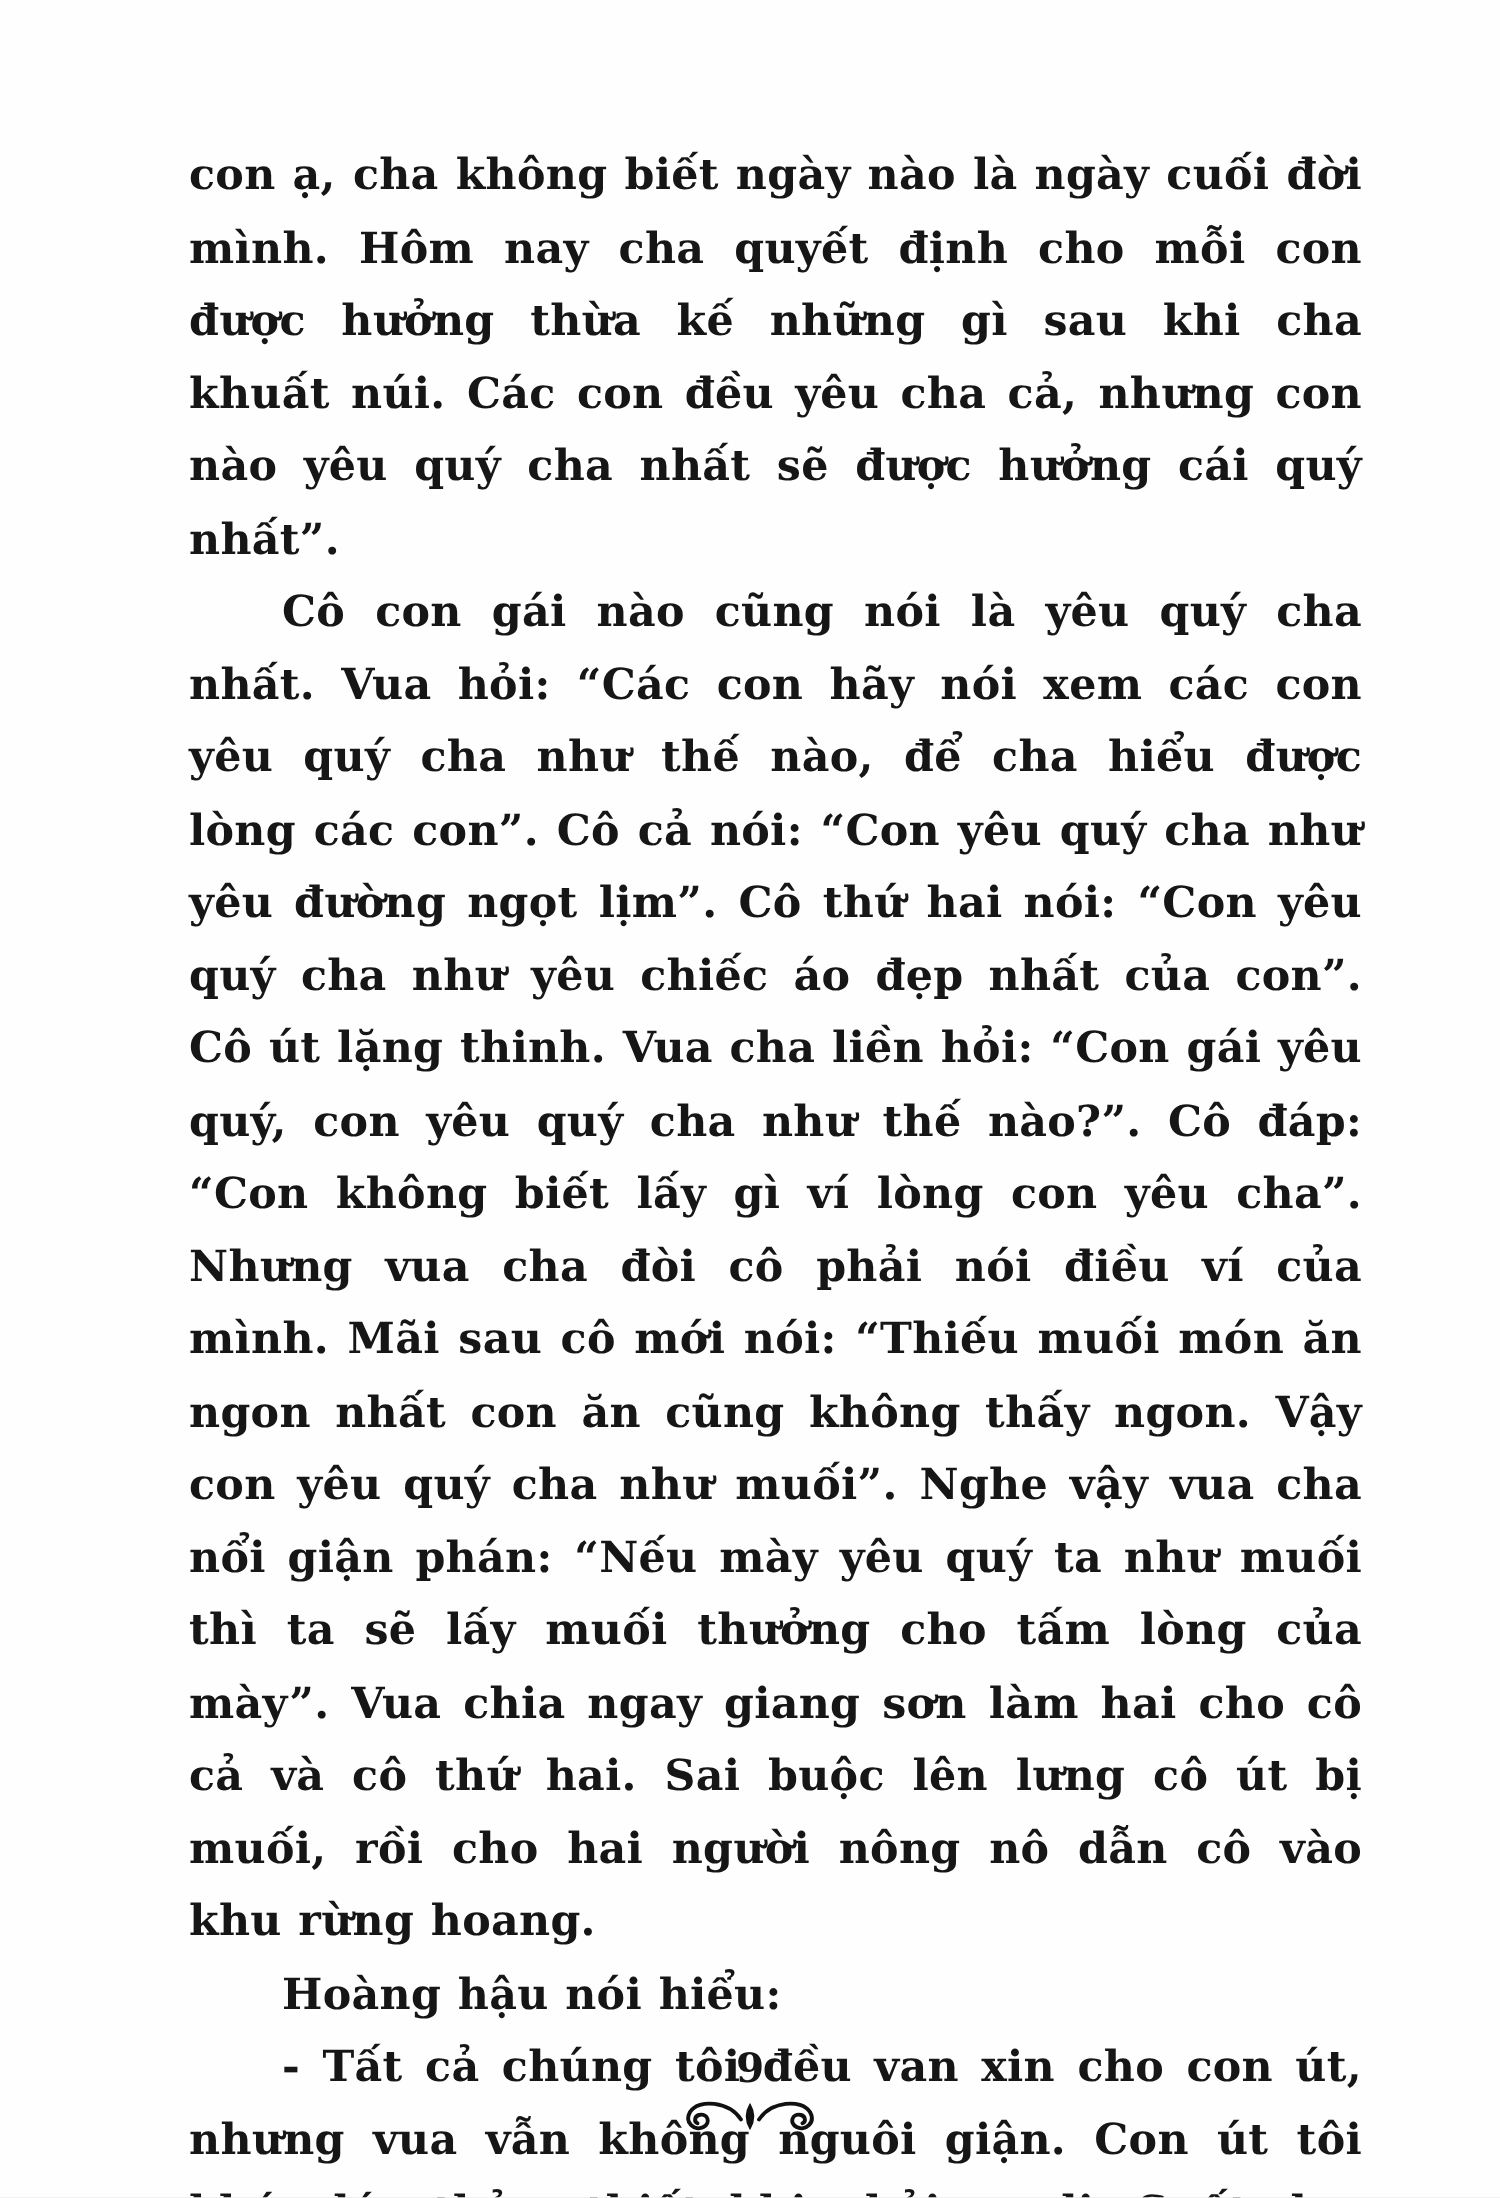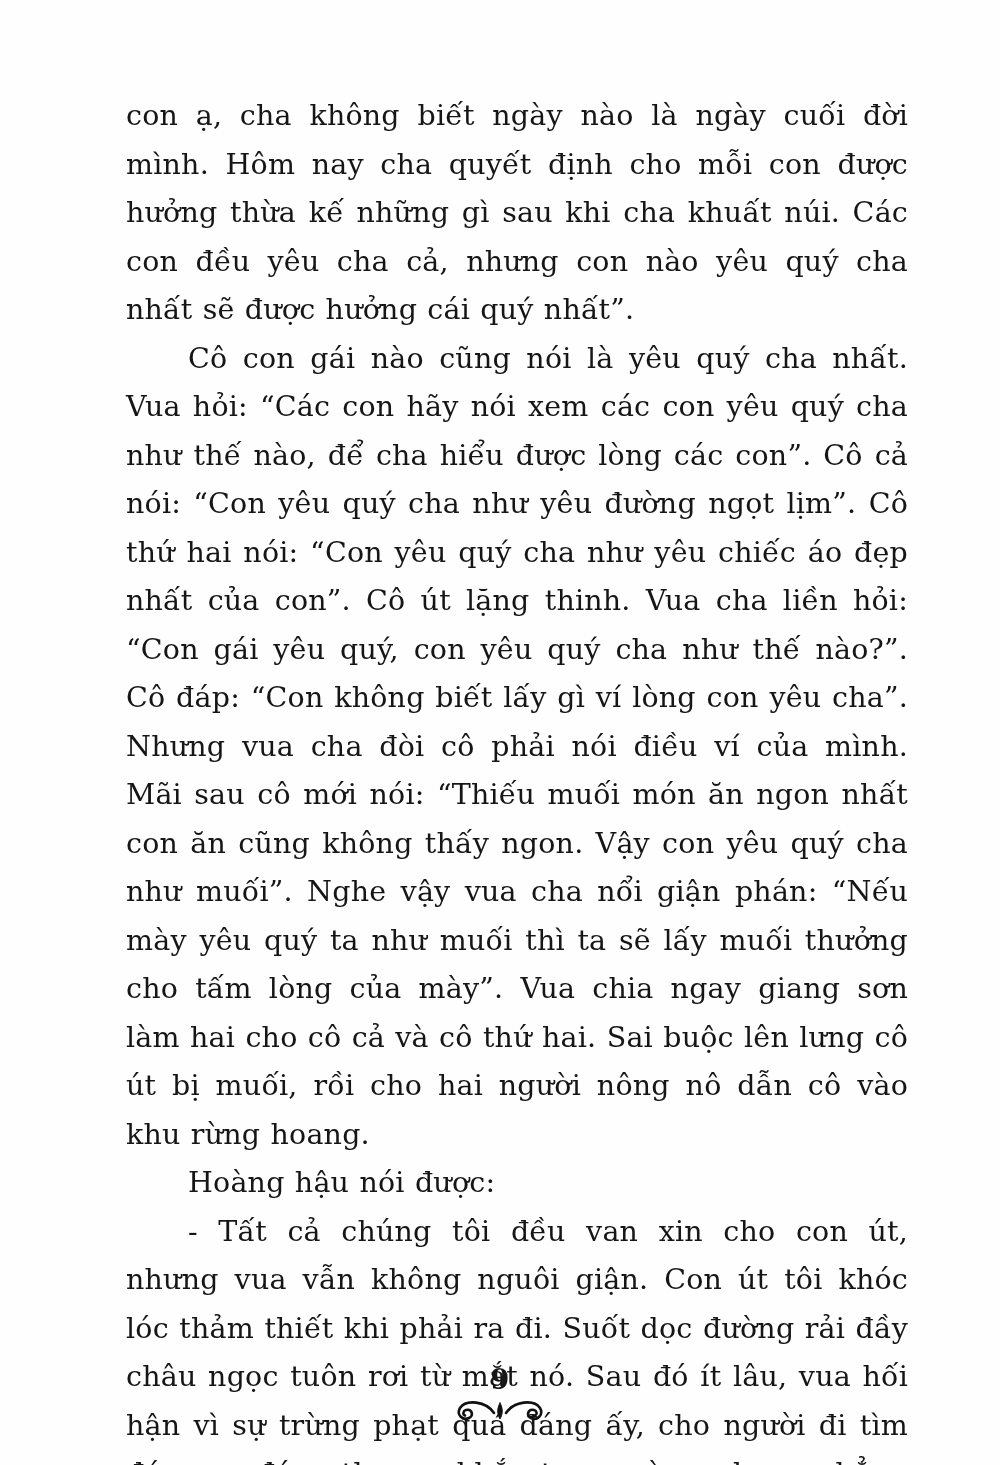--- a/index.html
+++ b/index.html
@@ -24,20 +24,21 @@
     right: 92px;
   }
   .content p {
     margin: 0;
     font-size: 28.5px;
     line-height: 48.5px;
     text-align: justify;
     text-justify: inter-word;
     letter-spacing: 0.2px;
     word-spacing: 1px;
+    font-weight: bold;
   }
   .content p.indent {
     text-indent: 62px;
   }
   .footer {
     position: absolute;
     left: 0;
     right: 0;
     bottom: 38px;
     text-align: center;
@@ -57,21 +58,21 @@
   }
 </style>
 </head>
 <body>
 
 <div class="page">
 
   <div class="content">
     <p>con ạ, cha không biết ngày nào là ngày cuối đời mình. Hôm nay cha quyết định cho mỗi con được hưởng thừa kế những gì sau khi cha khuất núi. Các con đều yêu cha cả, nhưng con nào yêu quý cha nhất sẽ được hưởng cái quý nhất”.</p>
     <p class="indent">Cô con gái nào cũng nói là yêu quý cha nhất. Vua hỏi: “Các con hãy nói xem các con yêu quý cha như thế nào, để cha hiểu được lòng các con”. Cô cả nói: “Con yêu quý cha như yêu đường ngọt lịm”. Cô thứ hai nói: “Con yêu quý cha như yêu chiếc áo đẹp nhất của con”. Cô út lặng thinh. Vua cha liền hỏi: “Con gái yêu quý, con yêu quý cha như thế nào?”. Cô đáp: “Con không biết lấy gì ví lòng con yêu cha”. Nhưng vua cha đòi cô phải nói điều ví của mình. Mãi sau cô mới nói: “Thiếu muối món ăn ngon nhất con ăn cũng không thấy ngon. Vậy con yêu quý cha như muối”. Nghe vậy vua cha nổi giận phán: “Nếu mày yêu quý ta như muối thì ta sẽ lấy muối thưởng cho tấm lòng của mày”. Vua chia ngay giang sơn làm hai cho cô cả và cô thứ hai. Sai buộc lên lưng cô út bị muối, rồi cho hai người nông nô dẫn cô vào khu rừng hoang.</p>
-    <p class="indent">Hoàng hậu nói được:</p>
+    <p class="indent">Hoàng hậu nói hiểu:</p>
     <p class="indent">- Tất cả chúng tôi đều van xin cho con út, nhưng vua vẫn không nguôi giận. Con út tôi khóc lóc thảm thiết khi phải ra đi. Suốt dọc đường rải đầy châu ngọc tuôn rơi từ mắt nó. Sau đó ít lâu, vua hối hận vì sự trừng phạt quá đáng ấy, cho người đi tìm đứa con đáng thương khắp trong rừng nhưng chẳng ai tìm thấy nó. Mỗi khi nghĩ nó bị thú dữ ăn thịt là lòng ta se lại. Đôi khi ta tự an ủi với hi vọng là nó vẫn còn sống, ẩn náu</p>
   </div>
 
   <div class="footer">
     <div class="page-number">9</div>
     <div class="ornament">
       <svg width="96" height="30" viewBox="0 0 96 30" aria-hidden="true">
         <g fill="none" stroke="#111" stroke-width="2.6" stroke-linecap="round">
 
           <path d="M42 16 C34 4, 14 2, 8 11 C4 18, 11 24, 17 21 C22 18.5, 20 11.5, 14 13 C11 13.8, 10.5 17.5, 13 18.5"></path>

